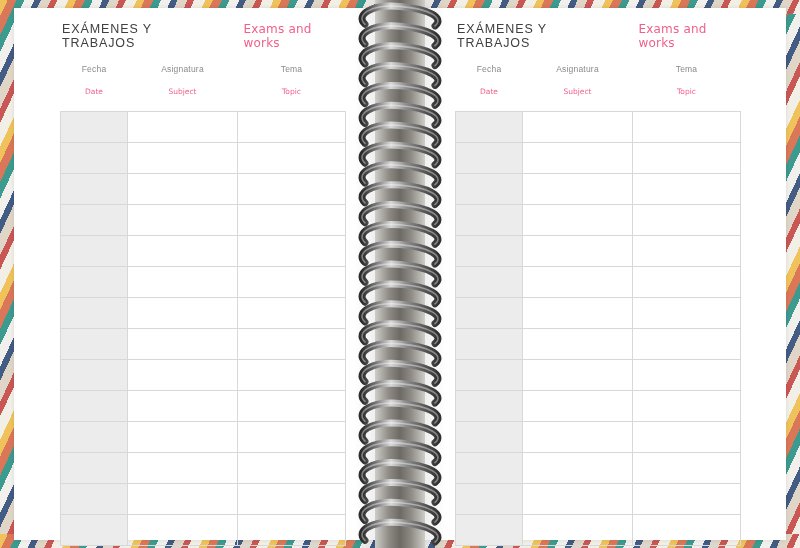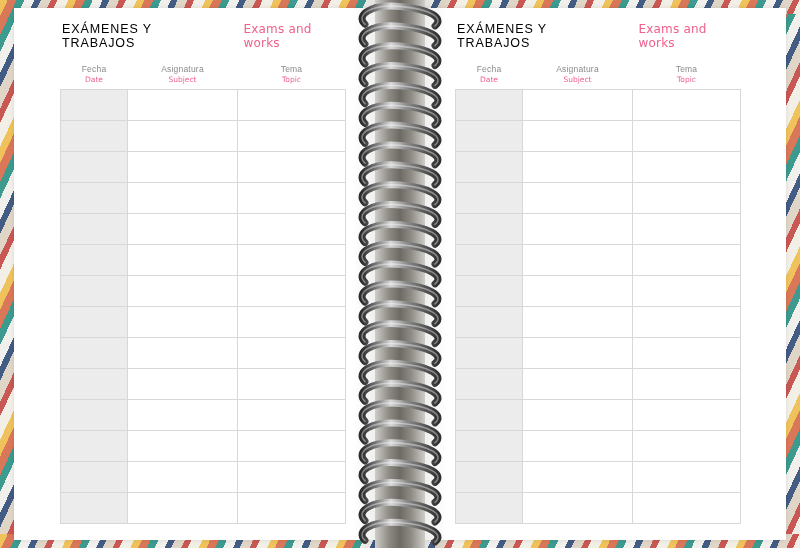--- a/index.html
+++ b/index.html
@@ -91,21 +91,21 @@
   .title-row {
     display: flex;
     align-items: baseline;
     gap: 9px;
     margin-bottom: 14px;
     padding-left: 2px;
   }
   .title-es {
     font-size: 12.5px;
     letter-spacing: 0.9px;
-    color: #000000;
+    color: #404040;
     font-weight: 400;
   }
   .title-en {
     font-size: 12px;
     color: #f0608a;
     font-family: "DejaVu Sans", sans-serif;
     font-style: normal;
     letter-spacing: 0.2px;
     margin-left: 16px;
   }
@@ -113,37 +113,37 @@
   table.grid {
     border-collapse: collapse;
     width: 285px;
     table-layout: fixed;
   }
   table.grid col.c-date    { width: 67px; }
   table.grid col.c-subject { width: 110px; }
   table.grid col.c-topic   { width: 108px; }
 
   table.grid th {
-    padding: 0 0 5px 0;
+    padding: 0 0 15px 0;
     font-weight: 400;
     border: none;
     vertical-align: bottom;
   }
   .h-es {
     display: block;
     font-size: 8.5px;
     color: #8a8a8a;
     letter-spacing: 0.2px;
   }
   .h-en {
     display: block;
     font-size: 7.5px;
     color: #f0608a;
     font-family: "DejaVu Sans", sans-serif;
-    margin-top: 1px;
+    margin-top: 13px;
   }
 
   table.grid td {
     height: 30px;
     border: 1px solid #d8d8d8;
     padding: 0;
   }
   table.grid td.shaded {
     background: #ececec;
   }

